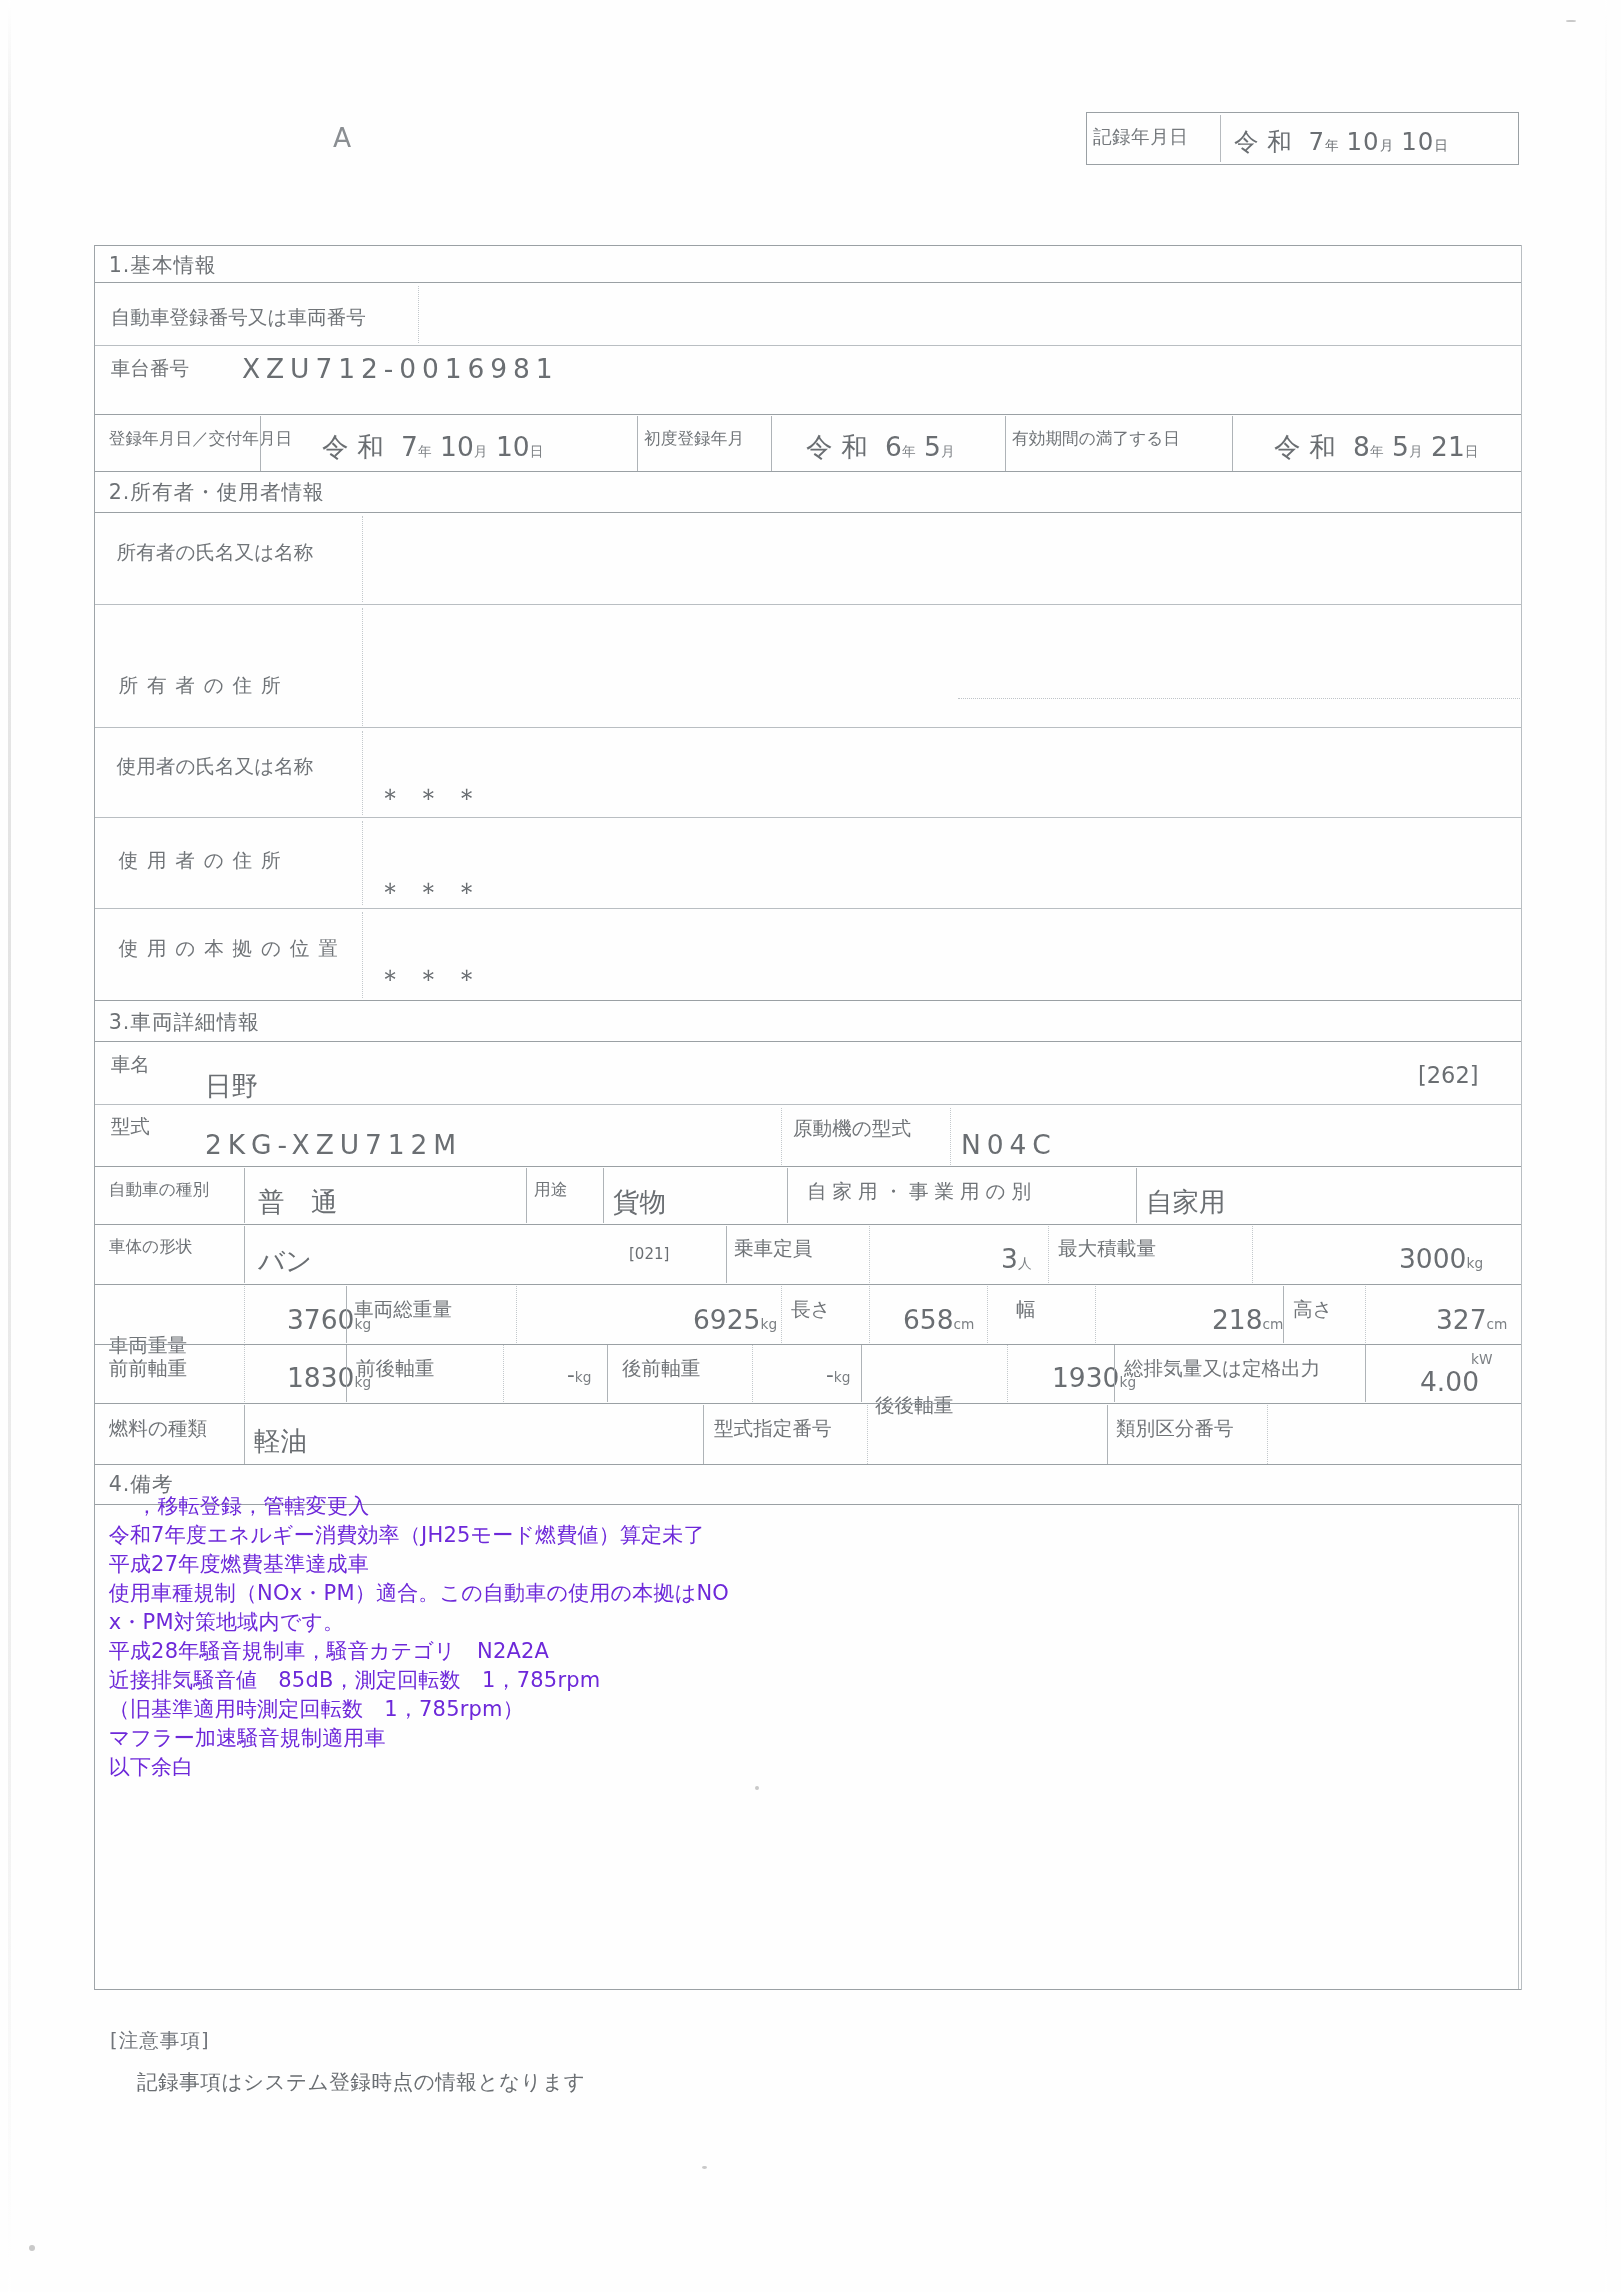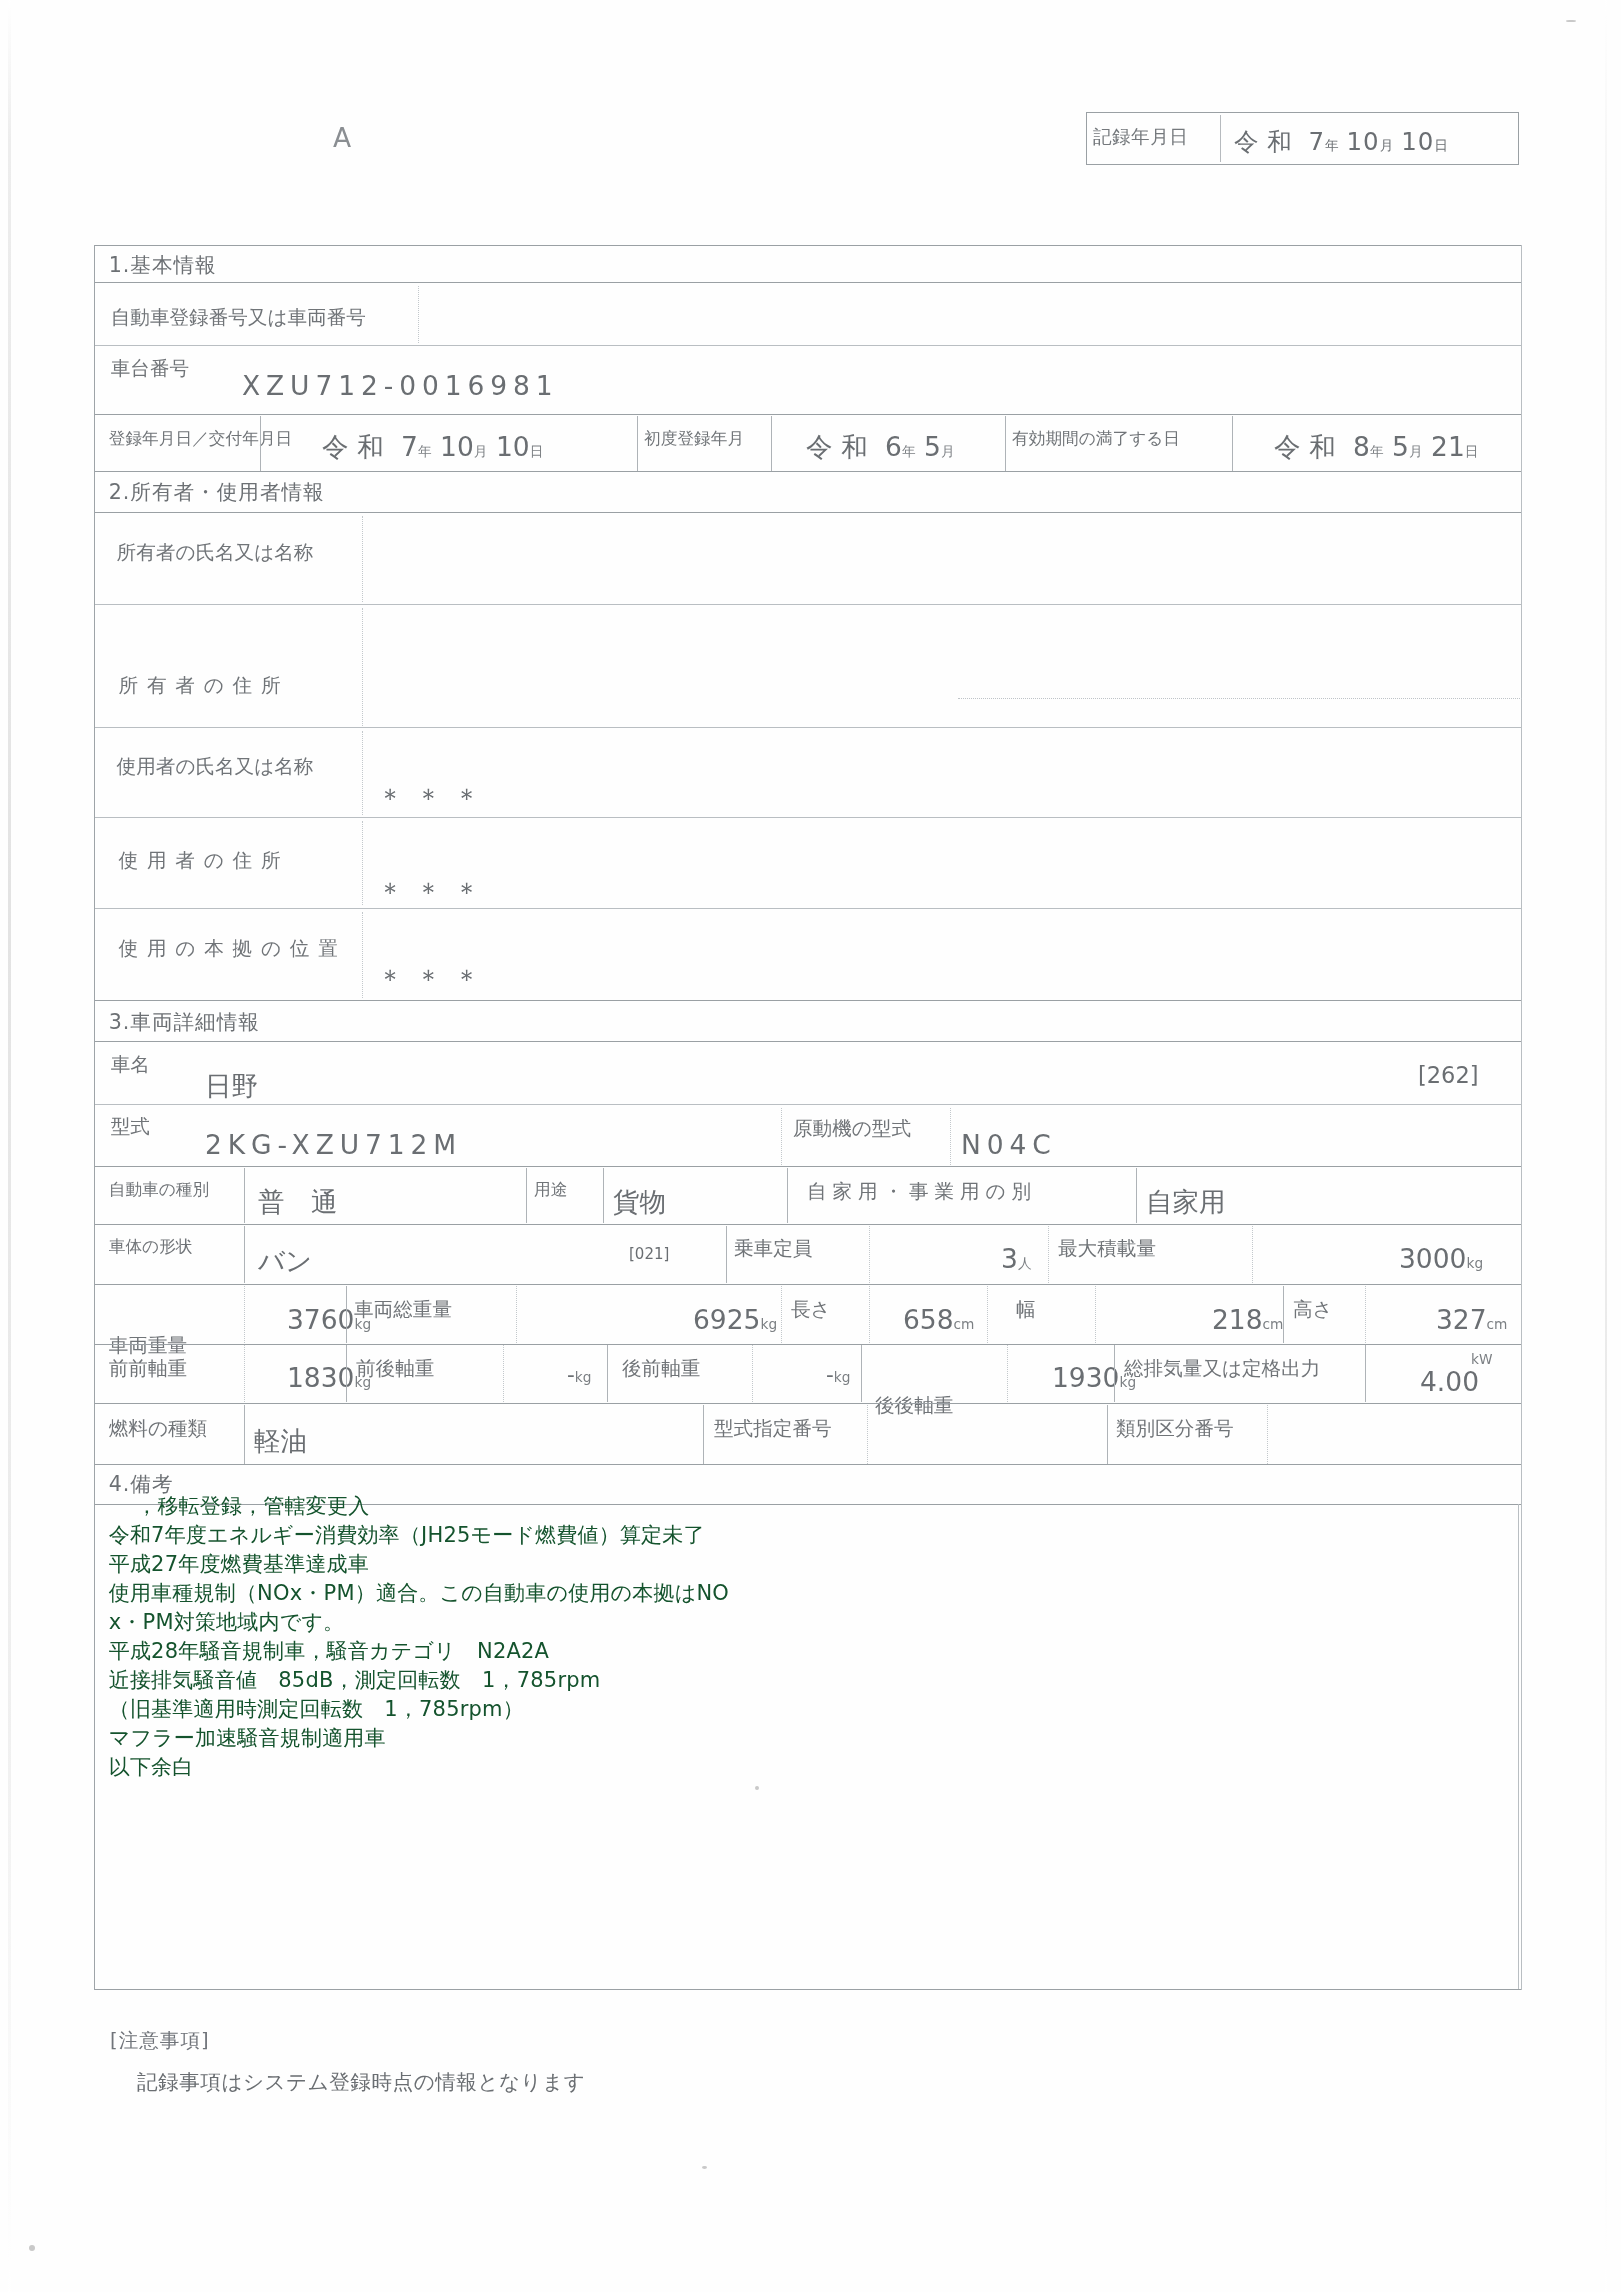--- a/index.html
+++ b/index.html
@@ -43,21 +43,21 @@
   .sec{position:absolute;font-size:20.6px;letter-spacing:1px;color:#6c7074;}
   .lab{position:absolute;font-size:19.6px;color:#707478;white-space:nowrap;}
   .lab.sp{letter-spacing:8.8px;}
   .lab.sm{font-size:16.7px;letter-spacing:0px;}
   .val{position:absolute;font-size:26.5px;color:#6a6e72;white-space:nowrap;}
   .val.sp2{letter-spacing:11.8px;}
   .val.mono{letter-spacing:5.9px;}
   .unit{font-size:13.7px;color:#7b7f83;}
 
   
-  #remarks{position:absolute;left:13.7px;top:1247px;font-size:21px;line-height:29px;color:#14532d;white-space:pre;letter-spacing:0.2px;}
+  #remarks{position:absolute;left:13.7px;top:1247px;font-size:21px;line-height:29px;color:#6d28d9;white-space:pre;letter-spacing:0.2px;}
 
   
   #note-head{left:110px;top:2027px;font-size:19.6px;color:#70747a;letter-spacing:1px;}
   #note-body{left:137px;top:2068px;font-size:20.6px;color:#6a6e72;letter-spacing:0.5px;}
 
   #vid-box{left:94px;top:2115px;width:382px;height:51px;border:1.4px solid #a8adb1;}
   #vid-box .lbl{position:absolute;left:13.7px;top:12.7px;font-size:20.6px;letter-spacing:2px;color:#6f7377;}
   #vid-sep{position:absolute;left:135px;top:1px;width:1.2px;height:47px;background:#b4b9bd;}
 </style>
 </head>
@@ -90,21 +90,21 @@
     <div class="hline" style="top:0;width:1426px;"></div>
     <div class="sec jp" style="left:13.7px;top:5.9px;">1.基本情報</div>
     <div class="hline" style="top:37px;width:1426px;"></div>
 
     <div class="lab jp" style="left:15.7px;top:59px;">自動車登録番号又は車両番号</div>
     <div class="vline dotted" style="left:323px;top:41px;height:57px;"></div>
     <div class="val" style="left:341px;top:55px;"></div>
     <div class="hline soft" style="top:100px;width:1426px;"></div>
 
     <div class="lab jp" style="left:15.7px;top:110px;">車台番号</div>
-    <div class="val mono" style="left:147px;top:125px;text-align:right;">XZU712-0016981</div>
+    <div class="val mono" style="left:147px;top:108px;text-align:right;">XZU712-0016981</div>
     <div class="hline" style="top:169px;width:1426px;"></div>
 
     <div class="lab sm jp" style="left:13.7px;top:182px;">登録年月日／交付年月日</div>
     <div class="vline" style="left:165px;top:171px;height:55px;"></div>
     <div class="val" style="left:227px;top:184px;">
       <span style="letter-spacing:8.8px;">令和</span>
       <span>7</span><span class="unit">年</span>
       <span>10</span><span class="unit">月</span>
       <span>10</span><span class="unit">日</span>
     </div>

